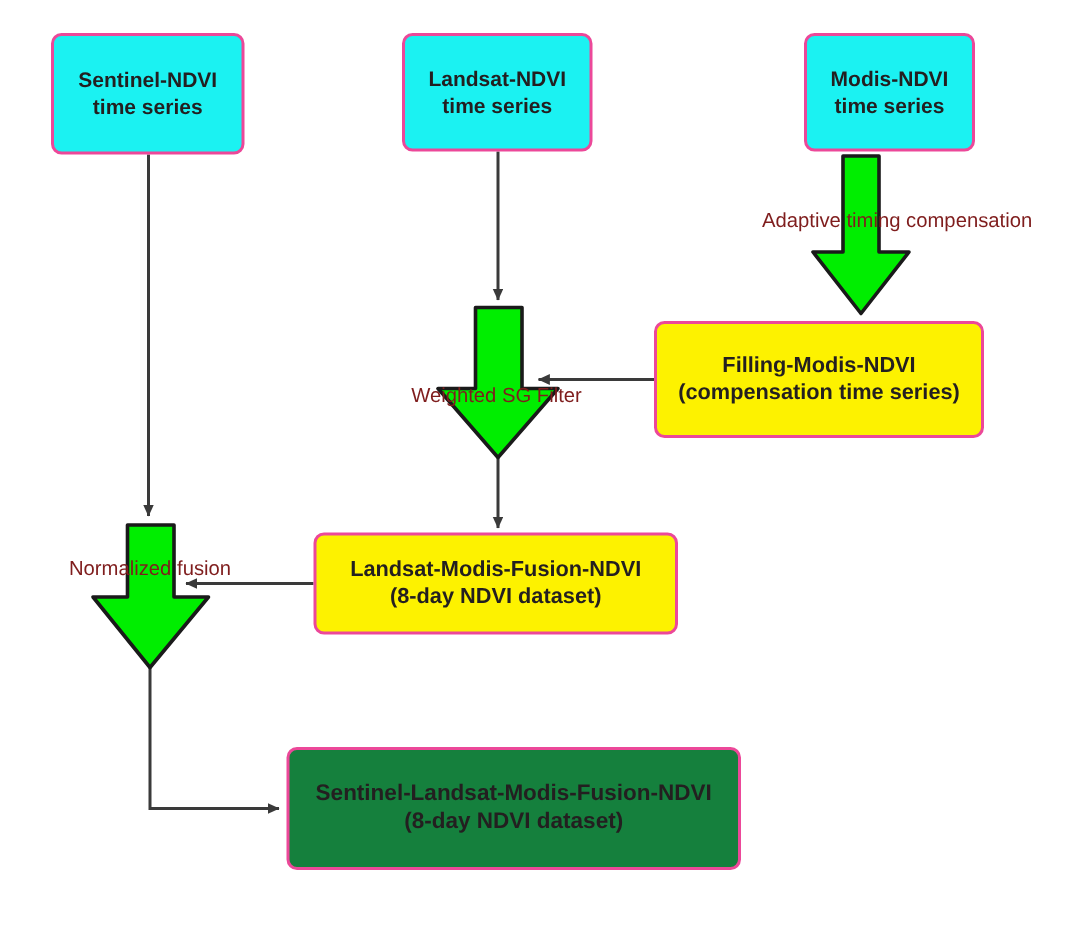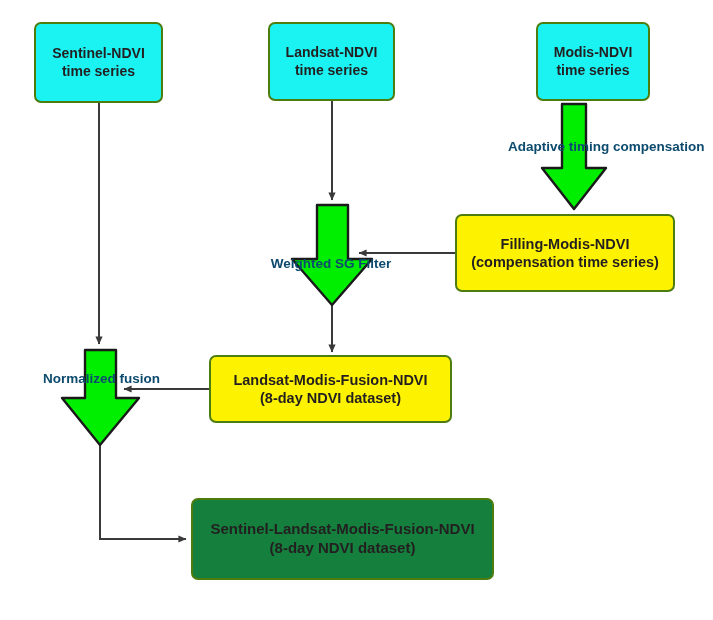--- a/index.html
+++ b/index.html
@@ -11,21 +11,21 @@
     position: relative;
     width: 713px;
     height: 620px;
     background: #ffffff;
     overflow: hidden;
     font-family: "Liberation Sans", sans-serif;
   }
   .node {
     position: absolute;
     box-sizing: border-box;
-    border: 2px solid #4d7c0f;
+    border: 2px solid #ec4899;
     border-radius: 7px;
     display: flex;
     align-items: center;
     justify-content: center;
     text-align: center;
     color: #231f20;
     font-weight: bold;
     line-height: 1.25;
     z-index: 3;
   }
@@ -38,22 +38,22 @@
     position: absolute;
     left: 0; top: 0;
     width: 713px;
     height: 620px;
     z-index: 1;
   }
   svg.layer.arrows-green { z-index: 2; }
 
   .greenlabel {
     position: absolute;
-    color: #0c4a6e;
-    font-weight: bold;
+    color: #7f1d1d;
+    font-weight: normal;
     font-size: 13.5px;
     line-height: 1.22;
     text-align: center;
     white-space: nowrap;
     z-index: 5;
     pointer-events: none;
   }
 </style>
 </head>
 <body>
@@ -103,21 +103,21 @@
     </span>
   </div>
 
   <div class="node node-cyan" style="left:536px; top:22px; width:114px; height:79px;">
     <span>
       <span class="lbl">Modis-NDVI</span>
       <span class="lbl">time series</span>
     </span>
   </div>
 
-  <div class="node node-yellow" style="left:455px; top:214px; width:220px; height:78px;">
+  <div class="node node-yellow" style="left:436px; top:214px; width:220px; height:78px;">
     <span>
       <span class="lbl">Filling-Modis-NDVI</span>
       <span class="lbl">(compensation time series)</span>
     </span>
   </div>
 
   <div class="node node-yellow" style="left:209px; top:355px; width:243px; height:68px;">
     <span>
       <span class="lbl">Landsat-Modis-Fusion-NDVI</span>
       <span class="lbl">(8-day NDVI dataset)</span>

